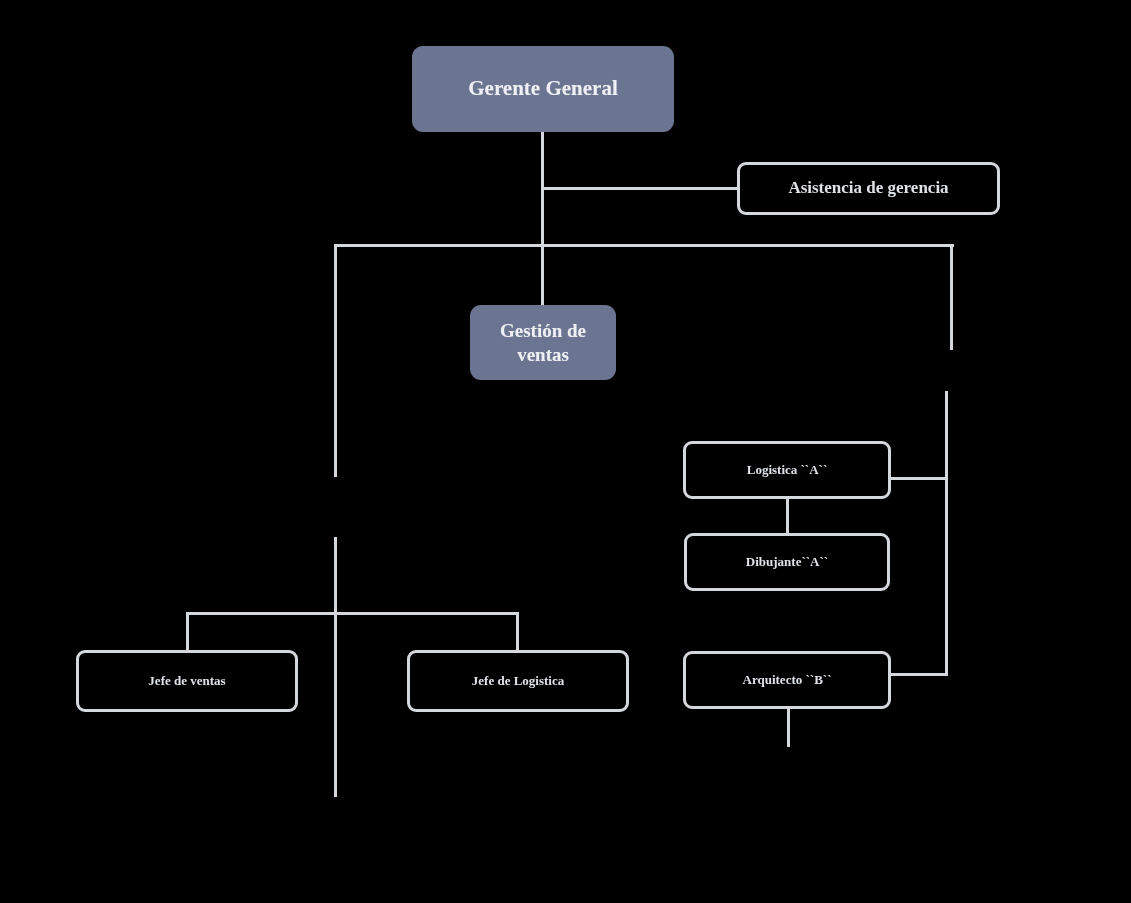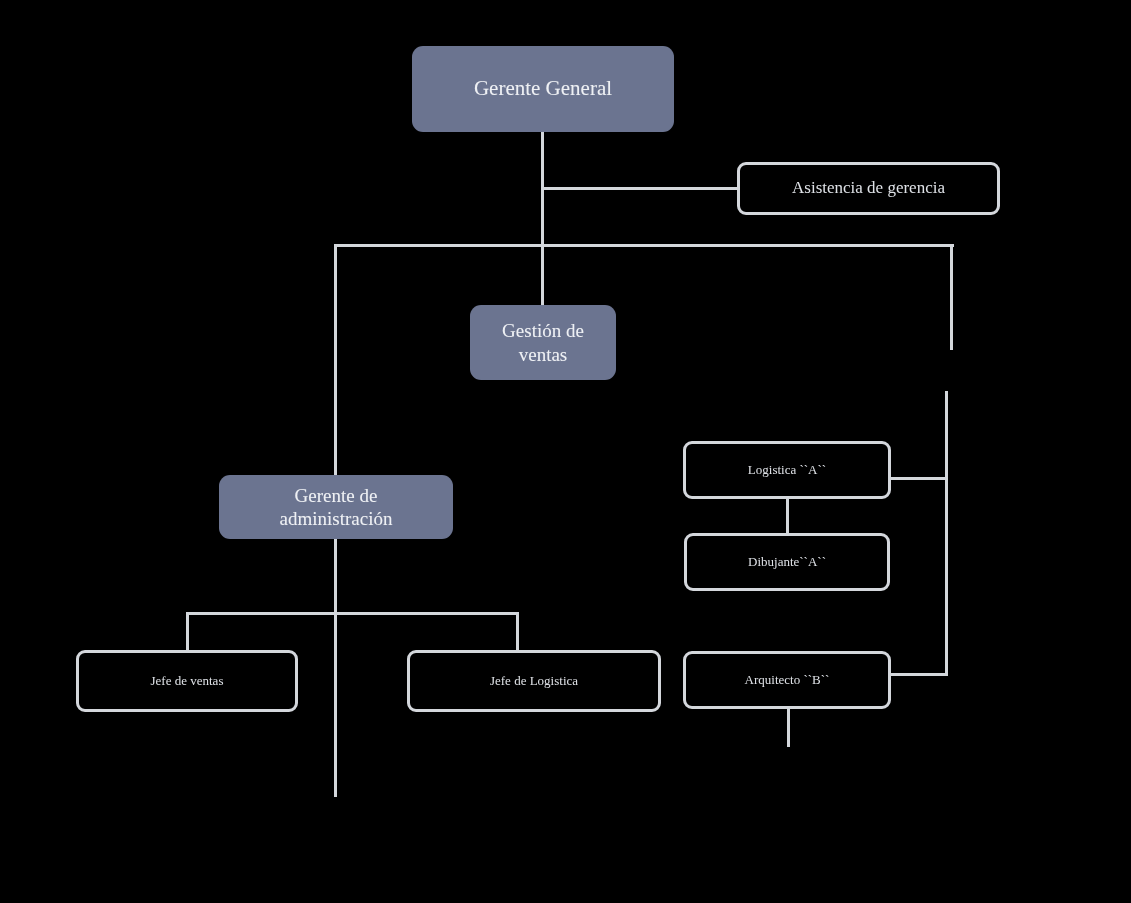--- a/index.html
+++ b/index.html
@@ -7,20 +7,21 @@
     padding: 0;
     background: #000000;
   }
   #chart-root {
     position: relative;
     width: 1131px;
     height: 903px;
     background: #000000;
     overflow: hidden;
     font-family: "Liberation Serif", "DejaVu Serif", serif;
+    font-weight: bold;
   }
 
   
   .conn {
     position: absolute;
     background: #d4d7dc;
   }
   .conn.h { height: 3px; }
   .conn.v { width: 3px; }
 
@@ -105,40 +106,36 @@
   <div class="node filled fs-lg" style="left:470px; top:305px; width:146px; height:75px;">
     <span class="label">Gestión de
 ventas</span>
   </div>
 
   <div class="node outlined fs-md" style="left:737px; top:162px; width:263px; height:53px;">
     <span class="label">Asistencia de gerencia</span>
   </div>
 
 
-  <div class="node filled fs-lg" style="left:219px; top:475px; width:234px; height:64px;">
-    <span class="label">Gerente de
-administración</span>
-  </div>
 
   <div class="node outlined fs-sm" style="left:683px; top:441px; width:208px; height:58px;">
     <span class="label">Logistica ``A``</span>
   </div>
 
   <div class="node outlined fs-sm" style="left:684px; top:533px; width:206px; height:58px;">
     <span class="label">Dibujante``A``</span>
   </div>
 
   <div class="node outlined fs-sm" style="left:683px; top:651px; width:208px; height:58px;">
     <span class="label">Arquitecto ``B``</span>
   </div>
 
 
   <div class="node outlined fs-sm" style="left:76px; top:650px; width:222px; height:62px;">
     <span class="label">Jefe de ventas</span>
   </div>
 
-  <div class="node outlined fs-sm" style="left:407px; top:650px; width:254px; height:62px;">
+  <div class="node outlined fs-sm" style="left:407px; top:650px; width:222px; height:62px;">
     <span class="label">Jefe de Logistica</span>
   </div>
 
 
 </div>
 
 </body></html>

